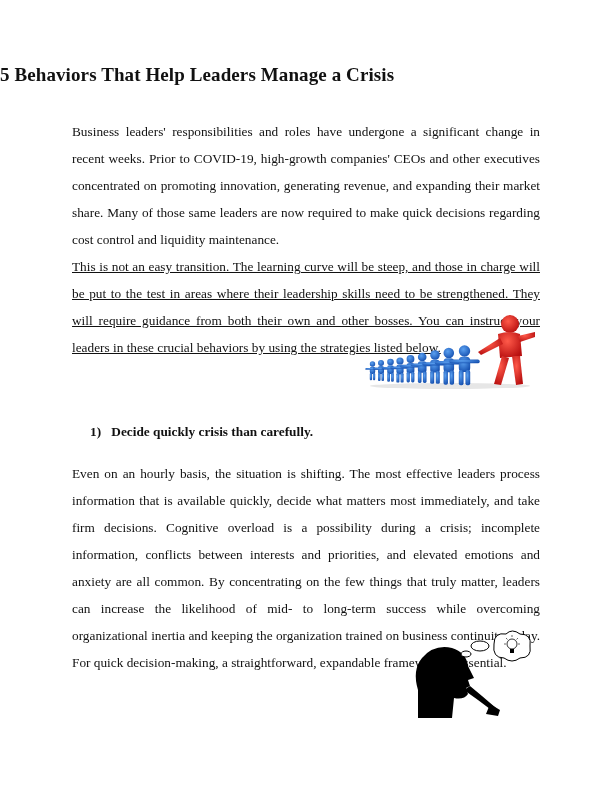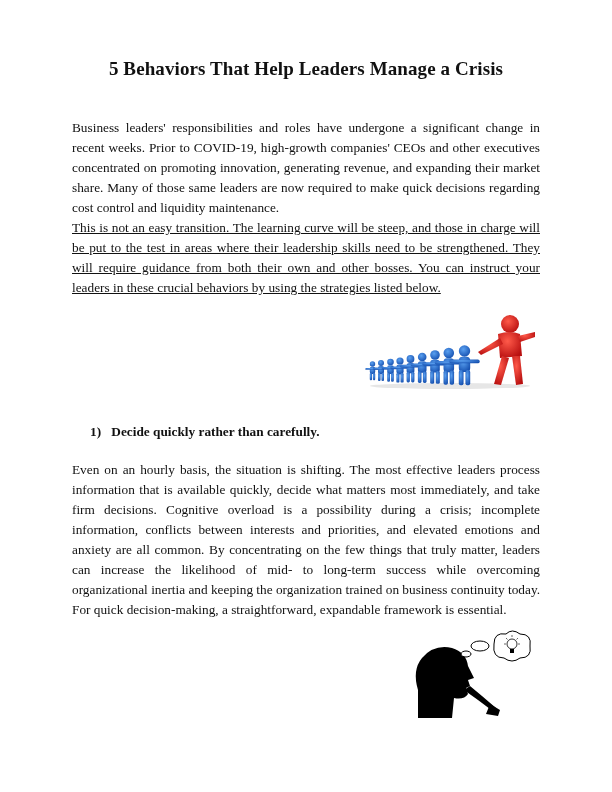--- a/index.html
+++ b/index.html
@@ -1,20 +1,20 @@
 <!DOCTYPE html>
 <html><head>
 <meta charset="utf-8">
 <style>
   html, body { margin: 0; padding: 0; background: #ffffff; }
   body { width: 612px; height: 792px; position: relative; overflow: hidden;
          font-family: "Liberation Serif", "DejaVu Serif", serif; color: #111; }
-  .title { position: absolute; left: 0; top: 58px; width: 612px; text-align: center;
+  .title { position: absolute; left: 0; top: 64px; width: 612px; 
            font-weight: bold; font-size: 19px; letter-spacing: 0.1px; }
-  .para { position: absolute; left: 72px; width: 468px; font-size: 13.3px; line-height: 20px;
+  .para { position: absolute; left: 72px; width: 468px; font-size: 13.3px; line-height: 27px;
           text-align: justify; }
   .para p { margin: 0; }
   #p1 { top: 118px; }
   .heading { position: absolute; left: 90px; top: 424px; font-weight: bold; font-size: 13.3px; }
   .heading .num { display: inline-block; width: 18px; }
   #p2 { top: 460px; }
   .img1 { position: absolute; left: 360px; top: 306px; width: 175px; height: 85px; }
   .img2 { position: absolute; left: 408px; top: 630px; width: 125px; height: 88px; }
 </style>
 </head>
@@ -110,21 +110,21 @@
       <path d="M138 28 Q150 24 160 28 L162 50 L140 52 Z"></path>
       <path d="M158 30 L175 26 L175 31 L160 36 Z"></path>
       <path d="M140 32 L118 46 L121 49 L143 38 Z"></path>
       <path d="M142 50 L134 78 L141 79 L149 52 Z"></path>
       <path d="M152 50 L156 79 L163 78 L160 50 Z"></path>
     </g>
   </svg>
 
   <div class="heading">
     <span class="num">1)</span>
-    <span>Decide quickly rather than carefully.</span>
+    <span>Decide quickly crisis than carefully.</span>
   </div>
 
   <div class="para" id="p2">
     <p>Even on an hourly basis, the situation is shifting. The most effective leaders process information that is available quickly, decide what matters most immediately, and take firm decisions. Cognitive overload is a possibility during a crisis; incomplete information, conflicts between interests and priorities, and elevated emotions and anxiety are all common. By concentrating on the few things that truly matter, leaders can increase the likelihood of mid- to long-term success while overcoming organizational inertia and keeping the organization trained on business continuity today. For quick decision-making, a straightforward, expandable framework is essential.</p>
   </div>
 
   <svg class="img2" viewBox="0 0 125 88">
     <path d="M10 88 L10 60 Q4 40 14 28 Q26 14 44 18 Q58 22 60 36 L66 48 L60 50 L62 56 L58 58 L60 64 Q56 70 46 68 L44 88 Z" fill="#000"></path>
     <path d="M56 60 L70 70 L86 82 L88 78 L74 66 L62 56 Z" fill="#000"></path>
     <path d="M82 74 L92 80 L90 86 L78 84 Z" fill="#000"></path>

